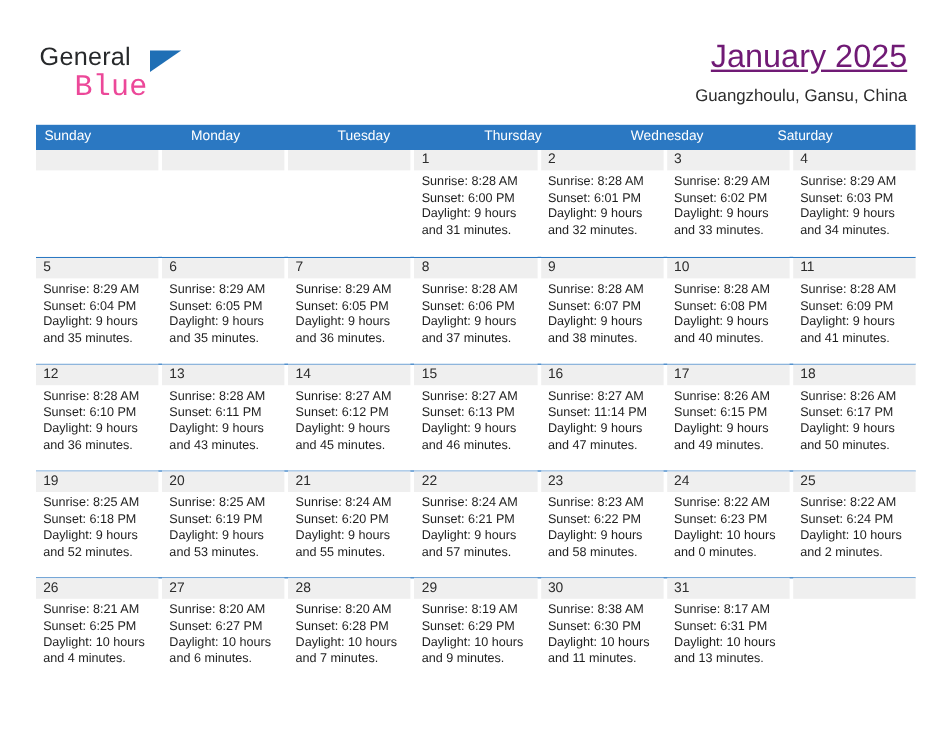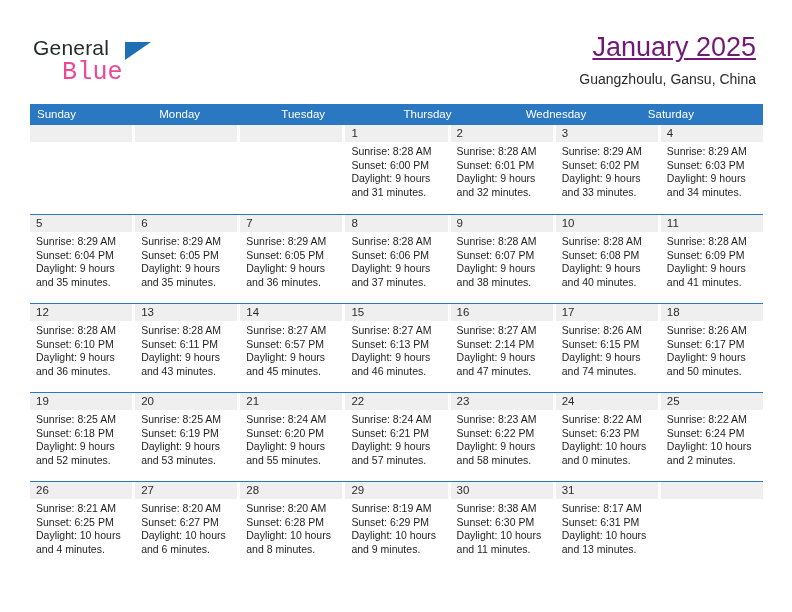--- a/index.html
+++ b/index.html
@@ -321,50 +321,50 @@
               <div>Sunrise: 8:28 AM</div>
               <div>Sunset: 6:11 PM</div>
               <div>Daylight: 9 hours</div>
               <div>and 43 minutes.</div>
             </div>
           </div>
           <div class="cell">
             <div class="cell-head">14</div>
             <div class="cell-body">
               <div>Sunrise: 8:27 AM</div>
-              <div>Sunset: 6:57 PM</div>
+              <div>Sunset: 6:12 PM</div>
               <div>Daylight: 9 hours</div>
               <div>and 45 minutes.</div>
             </div>
           </div>
           <div class="cell">
             <div class="cell-head">15</div>
             <div class="cell-body">
               <div>Sunrise: 8:27 AM</div>
               <div>Sunset: 6:13 PM</div>
               <div>Daylight: 9 hours</div>
               <div>and 46 minutes.</div>
             </div>
           </div>
           <div class="cell">
             <div class="cell-head">16</div>
             <div class="cell-body">
               <div>Sunrise: 8:27 AM</div>
-              <div>Sunset: 2:14 PM</div>
+              <div>Sunset: 11:14 PM</div>
               <div>Daylight: 9 hours</div>
               <div>and 47 minutes.</div>
             </div>
           </div>
           <div class="cell">
             <div class="cell-head">17</div>
             <div class="cell-body">
               <div>Sunrise: 8:26 AM</div>
               <div>Sunset: 6:15 PM</div>
               <div>Daylight: 9 hours</div>
-              <div>and 74 minutes.</div>
+              <div>and 49 minutes.</div>
             </div>
           </div>
           <div class="cell">
             <div class="cell-head">18</div>
             <div class="cell-body">
               <div>Sunrise: 8:26 AM</div>
               <div>Sunset: 6:17 PM</div>
               <div>Daylight: 9 hours</div>
               <div>and 50 minutes.</div>
             </div>
@@ -453,21 +453,21 @@
               <div>Daylight: 10 hours</div>
               <div>and 6 minutes.</div>
             </div>
           </div>
           <div class="cell">
             <div class="cell-head">28</div>
             <div class="cell-body">
               <div>Sunrise: 8:20 AM</div>
               <div>Sunset: 6:28 PM</div>
               <div>Daylight: 10 hours</div>
-              <div>and 8 minutes.</div>
+              <div>and 7 minutes.</div>
             </div>
           </div>
           <div class="cell">
             <div class="cell-head">29</div>
             <div class="cell-body">
               <div>Sunrise: 8:19 AM</div>
               <div>Sunset: 6:29 PM</div>
               <div>Daylight: 10 hours</div>
               <div>and 9 minutes.</div>
             </div>

